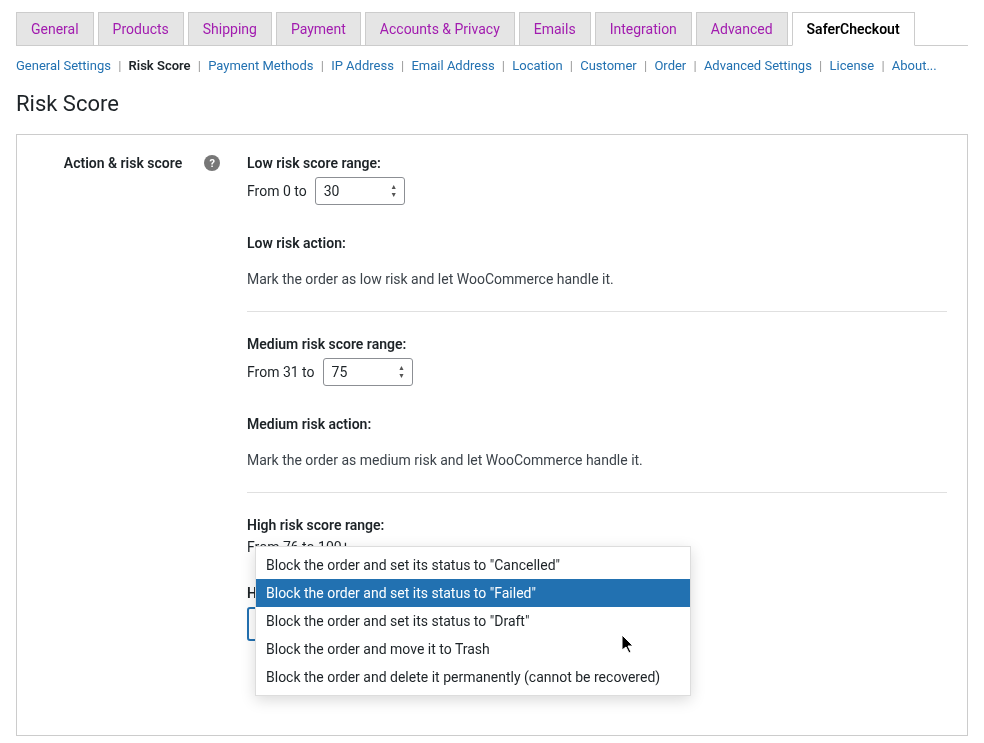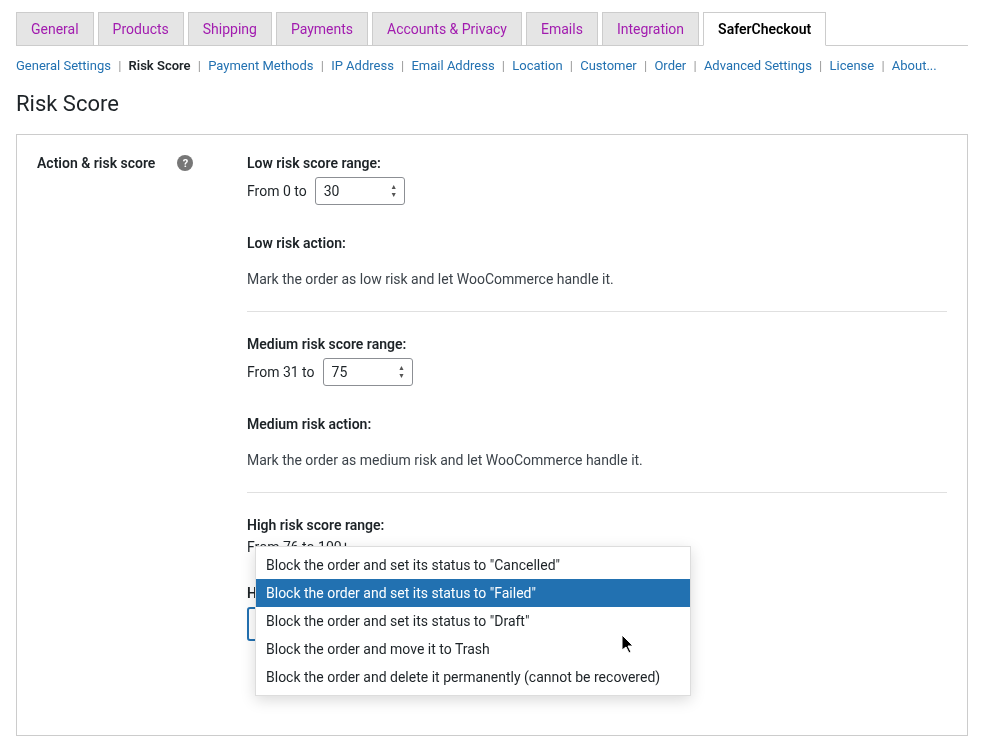--- a/index.html
+++ b/index.html
@@ -7,21 +7,21 @@
 .tabs { display: flex; border-bottom: 1px solid #ccc; margin-bottom: 12px; }
 .tab { padding: 8px 14px; background: #e5e5e5; border: 1px solid #ccc; border-bottom: none; margin-right: 4px; cursor: pointer; font-size: 14px; color: #a21caf; }
 .tab.active { background: #fff; border-bottom: 1px solid #fff; margin-bottom: -1px; font-weight: 600; color: #000000; }
 .subnav { margin-bottom: 18px; font-size: 13px; }
 .subnav a { color: #2271b1; text-decoration: none; cursor: pointer; }
 .subnav .sep { color: #999; margin: 0 4px; }
 .subnav .current { color: #1d2327; font-weight: 600; }
 h1 { font-size: 22px; font-weight: 400; margin-bottom: 18px; }
 .panel { border: 1px solid #ccc; padding: 20px 20px 70px 20px; position: relative; }
 .row { display: flex; align-items: flex-start; }
-.label-col { width: 210px; font-weight: 600; display: flex; align-items: center; gap: 22px; }
+.label-col { width: 210px; font-weight: 600; display: flex; align-items: center; gap: 22px; justify-content: center; }
 .help-icon { display:inline-flex; width:16px; height:16px; border-radius:50%; background:#777; color:#fff; font-size:11px; align-items:center; justify-content:center; cursor:help; font-weight:bold; }
 .content-col { flex: 1; }
 .section { padding-bottom: 24px; }
 .section + .section { border-top:1px solid #e0e0e0; padding-top: 24px; }
 .sec-title { font-weight: 600; margin-bottom: 6px; }
 .inline-row { display:flex; align-items:center; gap:8px; margin-bottom: 2px; }
 .num-input { width: 90px; height: 28px; border:1px solid #8c8f94; border-radius:3px; padding: 0 22px 1px 8px; position:relative; display:inline-flex; align-items:center; background:#fff; }
 .num-input .spinner { position:absolute; right:3px; top:3px; bottom:3px; width:14px; display:flex; flex-direction:column; justify-content:center; gap:1px; }
 .num-input .arrow { font-size:7px; line-height:7px; color:#555; cursor:pointer; text-align:center; }
 .desc { color:#3c434a; margin-top:20px; }
@@ -36,24 +36,25 @@
 </style>
 </head>
 <body>
 
 
 
 <div class="tabs" id="tabs-container">
     <div class="tab">General</div>
     <div class="tab">Products</div>
     <div class="tab">Shipping</div>
-    <div class="tab">Payments</div>
+    <div class="tab">Payment</div>
     <div class="tab">Accounts &amp; Privacy</div>
     <div class="tab">Emails</div>
     <div class="tab">Integration</div>
+    <div class="tab">Advanced</div>
     <div class="tab active">SaferCheckout</div>
   </div>
 
 <div class="subnav" id="subnav-container"><a>General Settings</a><span class="sep"> | </span><span class="current">Risk Score</span><span class="sep"> | </span><a>Payment Methods</a><span class="sep"> | </span><a>IP Address</a><span class="sep"> | </span><a>Email Address</a><span class="sep"> | </span><a>Location</a><span class="sep"> | </span><a>Customer</a><span class="sep"> | </span><a>Order</a><span class="sep"> | </span><a>Advanced Settings</a><span class="sep"> | </span><a>License</a><span class="sep"> | </span><a>About...</a></div>
 
 <h1>Risk Score</h1>
 
 <div class="panel">
   <div class="row">
     <div class="label-col">

